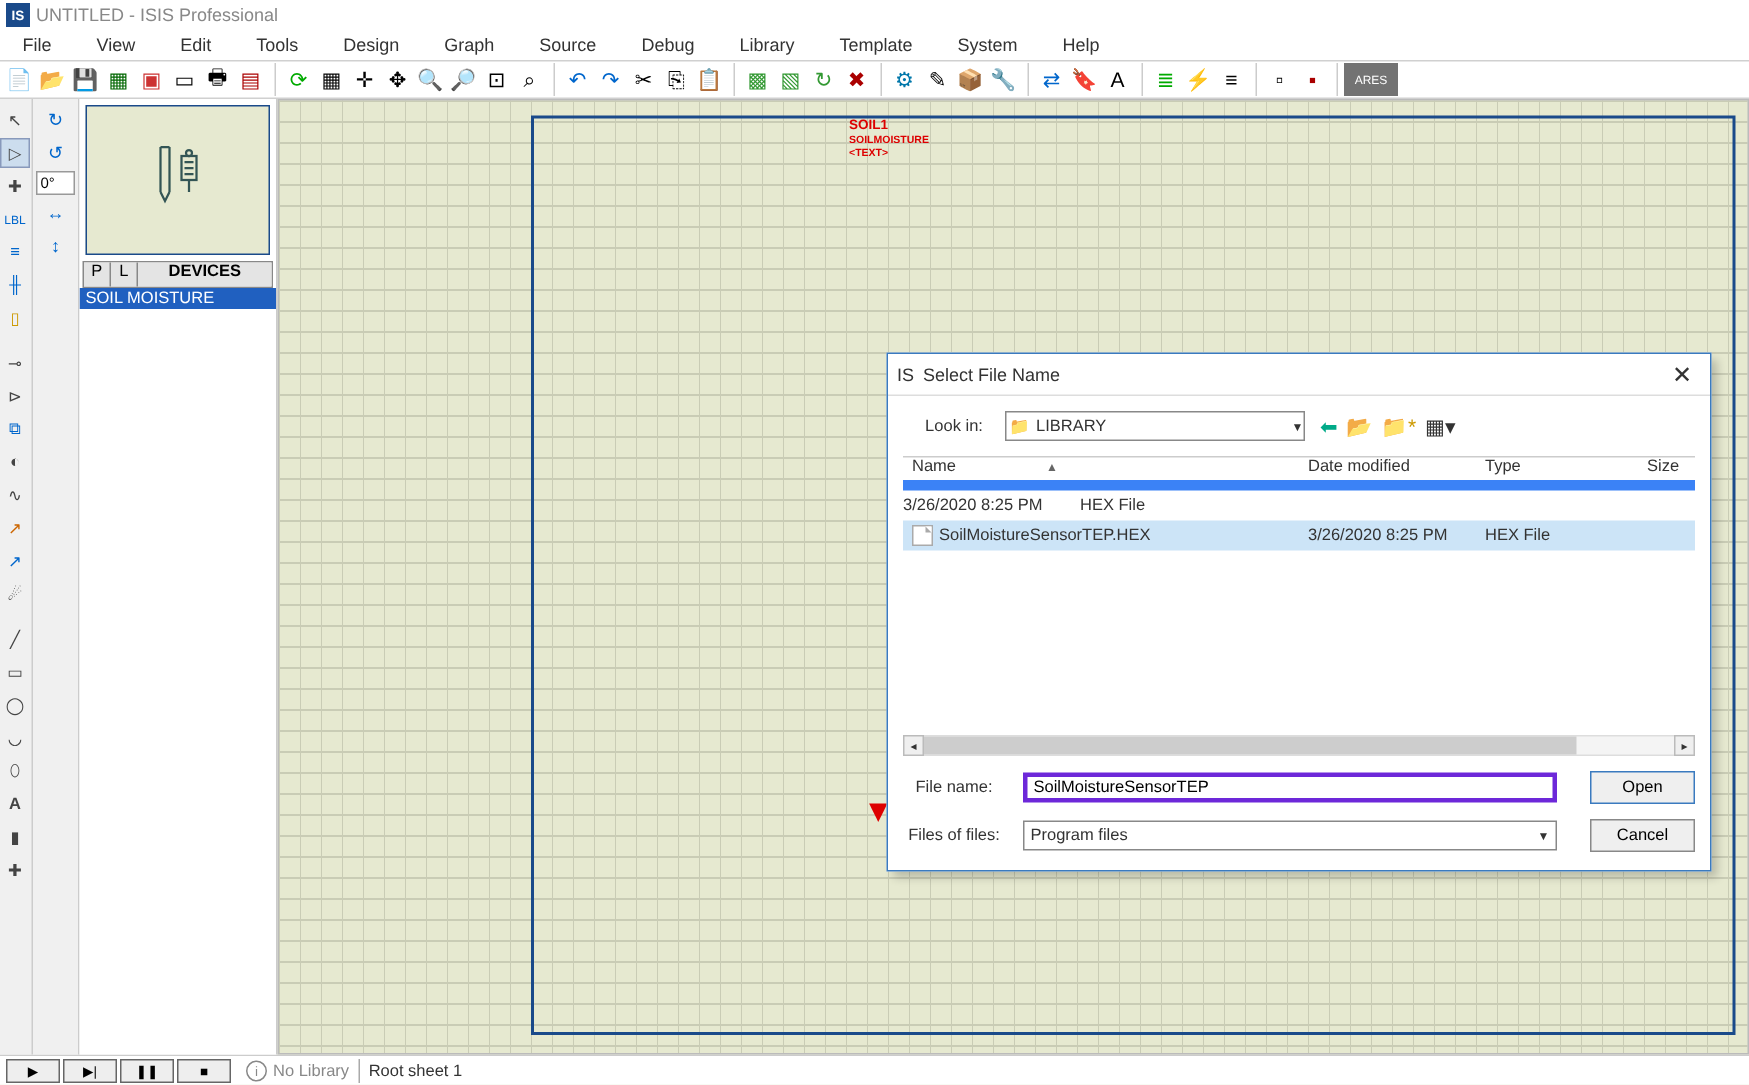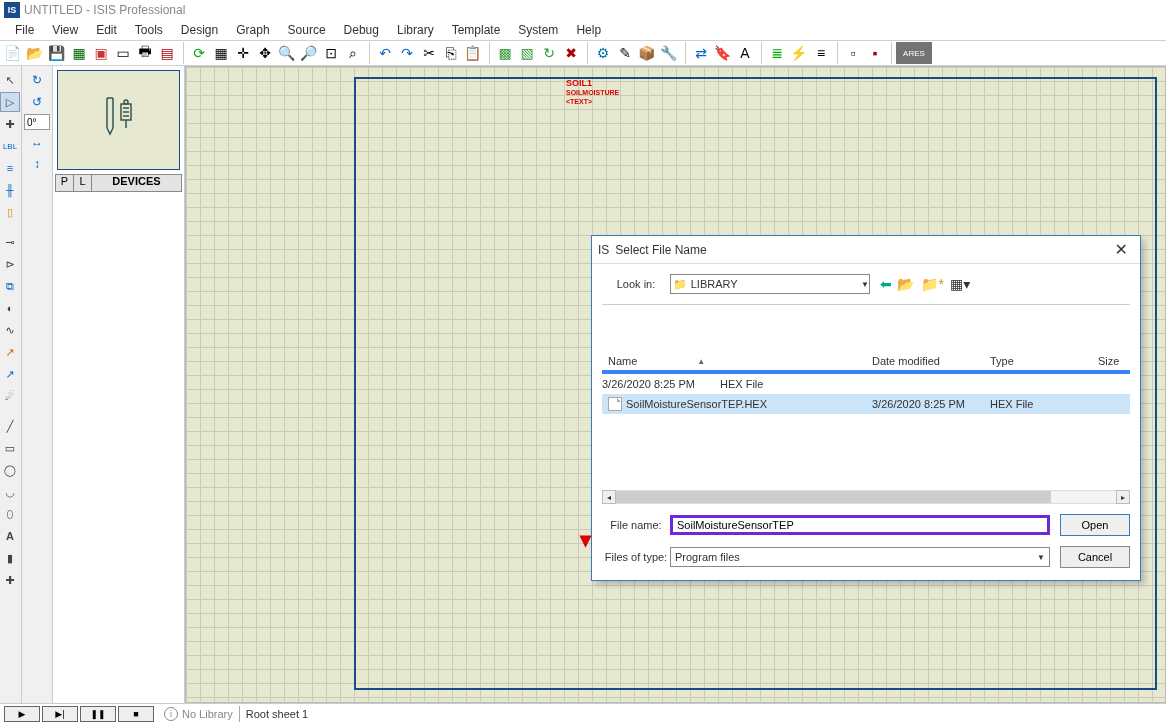--- a/index.html
+++ b/index.html
@@ -3,21 +3,21 @@
 <meta charset="utf-8">
 <style>
 * { box-sizing: border-box; margin: 0; padding: 0; font-family: "Segoe UI", Tahoma, sans-serif; }
 html, body { width: 1166px; height: 723px; overflow: hidden; background: #fff; }
 
 
 .titlebar { height: 20px; background: #fff; display: flex; align-items: center; padding-left: 4px; color: #888; font-size: 12px; }
 .titlebar .app-icon { width: 16px; height: 16px; background: #1a4a8a; color: #fff; font-size: 9px; font-weight: bold; display: flex; align-items: center; justify-content: center; margin-right: 4px; }
 
 
-.menubar { height: 20px; background: #fff; display: flex; align-items: center; font-size: 12px; color: #333; padding-left: 6px; }
+.menubar { height: 20px; background: #fff; display: flex; align-items: center; font-size: 12px; color: #333; padding-left: 6px; gap: 12px; }
 .menubar span { padding: 0 9px; cursor: default; }
 
 
 .toolbar { height: 26px; border-top: 1px solid #d0d0d0; border-bottom: 1px solid #d0d0d0; display: flex; align-items: center; padding-left: 2px; gap:0; }
 .tb-btn { width: 22px; height: 22px; display: flex; align-items: center; justify-content: center; font-size: 14px; }
 .tb-sep { width: 6px; height: 22px; border-right: 1px solid #ccc; margin-right: 4px; }
 
 
 .main { display: flex; height: 637px; }
 .left-tools { width: 22px; background: #f0f0f0; display: flex; flex-direction: column; padding-top: 4px; gap: 2px; border-right: 1px solid #ccc; }
@@ -57,37 +57,37 @@
 .dlg-close { margin-left:auto; font-size:16px; color:#333; cursor:default; padding:0 6px; }
 .dlg-body { padding:10px 10px 12px; font-size:11px; color:#333; }
 .dlg-row { display:flex; align-items:center; margin-bottom:10px; }
 .dlg-label { width:68px;text-align:center; }
 .lookin-sel { flex:0 0 200px; height:20px; border:1px solid #888; background:#fff; display:flex; align-items:center; padding-left:2px; }
 .lookin-sel .folder { color:#d9a400; margin-right:4px; }
 .nav-icons { display:flex; gap:6px; margin-left:10px; }
 .nav-icons span { font-size:14px; }
 
 .file-table { border-top:1px solid #ccc; height:200px; display:flex; flex-direction:column; margin-bottom:6px;}
-.ft-head { display:flex; height:22px; align-items:center; border-bottom:4px solid #3b82f6; font-size:11px; color:#333;margin-top:47px;}
+.ft-head { display:flex; height:22px; align-items:flex-start; border-bottom:7px solid #3b82f6; font-size:11px; color:#333;}
 .ft-head .c-arrow { font-size:8px; margin-left:60px; color:#666;}
 .ft-row { display:flex; height:20px; align-items:center; font-size:11px; }
 .ft-row.selected { background:#cce4f7; }
 .c-name { width:270px; padding-left:6px; display:flex; align-items:center; }
 .c-date { width:118px; }
 .c-type { width:100px; }
 .c-size { flex:1; padding-left:8px;}
 .file-ico { width:14px; height:14px; border:1px solid #aaa; margin-right:4px; background:#fff; position:relative;}
 .file-ico::before{content:""; position:absolute; right:0; top:0; border-top:4px solid #fff; border-left:4px solid #aaa;}
 
 .hscroll { height:14px; display:flex; align-items:center; }
 .hs-arrow { width:14px; height:14px; background:#efefef; border:1px solid #bbb; display:flex; align-items:center; justify-content:center; font-size:8px;}
 .hs-track { flex:1; height:14px; background:#f4f4f4; border-top:1px solid #ddd; border-bottom:1px solid #ddd; position:relative;}
 .hs-thumb { position:absolute; left:0; top:0; height:100%; width:87%; background:#cdcdcd;}
 
-.form-row { display:flex; align-items:center; margin-top:10px; }
+.form-row { display:flex; align-items:center; margin-top:10px;gap:12px; }
 .form-row .dlg-label { width:68px; }
 .txt-input { flex:1; height:20px; border:3px solid #6d28d9; padding:0 4px; font-size:11px; margin-right:10px; }
 .sel-input { flex:1; height:20px; border:1px solid #888; background:#fff; display:flex; align-items:center; justify-content:space-between; padding:0 4px; font-size:11px; margin-right:10px;}
 .dlg-btn { width:70px; height:22px; border:1px solid #888; background:#efefef; font-size:11px; }
 .dlg-btn.primary { border:1px solid #3a7abf; }
 
 .drop-arr { font-size:8px;}
 </style>
 </head>
 <body>
@@ -208,20 +208,23 @@
             <path d="M24 18 h6 M24 22 h6 M24 26 h6 M27 30 v8"></path>
             <circle cx="27" cy="12" r="2"></circle>
           </g>
         </svg>
     </div>
     <div class="pl-row">
       <div class="pl-btn">P</div>
       <div class="pl-btn">L</div>
       <div class="dev-label">DEVICES</div>
     </div>
+    <div class="device-list">
+      <div class="dev-item">SOIL MOISTURE</div>
+    </div>
   </div>
 
   <div class="canvas">
     <div class="sheet-border"></div>
     <div class="label-red">
       <span>SOIL1</span><br>
       <span style="font-size:7px">SOILMOISTURE</span><br>
       <span style="font-size:7px">&lt;TEXT&gt;</span>
     </div>
     <div class="arrow-red" style="left:394px; top:460px">▾</div>
@@ -284,21 +287,21 @@
             <div class="hs-arrow">▸</div>
           </div>
         </div>
 
         <div class="form-row">
           <span class="dlg-label">File name:</span>
           <input class="txt-input" value="SoilMoistureSensorTEP" style="">
           <button class="dlg-btn primary">Open</button>
         </div>
         <div class="form-row">
-          <span class="dlg-label">Files of type:</span>
+          <span class="dlg-label">Files of files:</span>
           <div class="sel-input">
             <span>Program files</span>
             <span class="drop-arr">▼</span>
           </div>
           <button class="dlg-btn">Cancel</button>
         </div>
       </div>
     </div>
   </div>
 </div>

